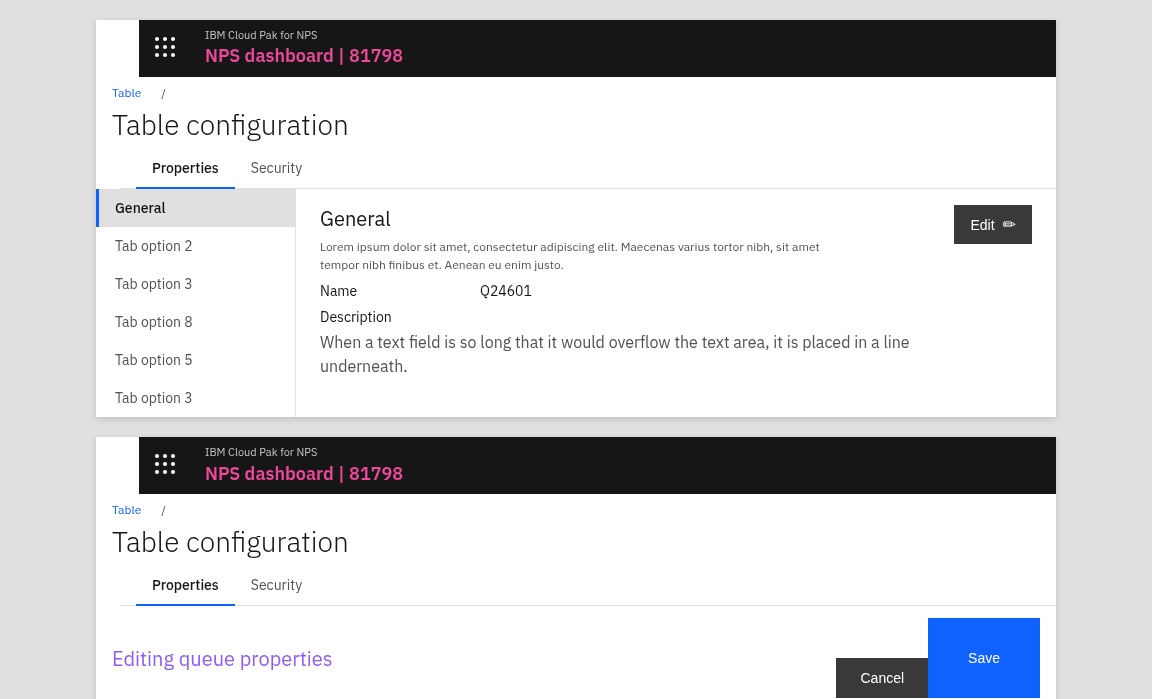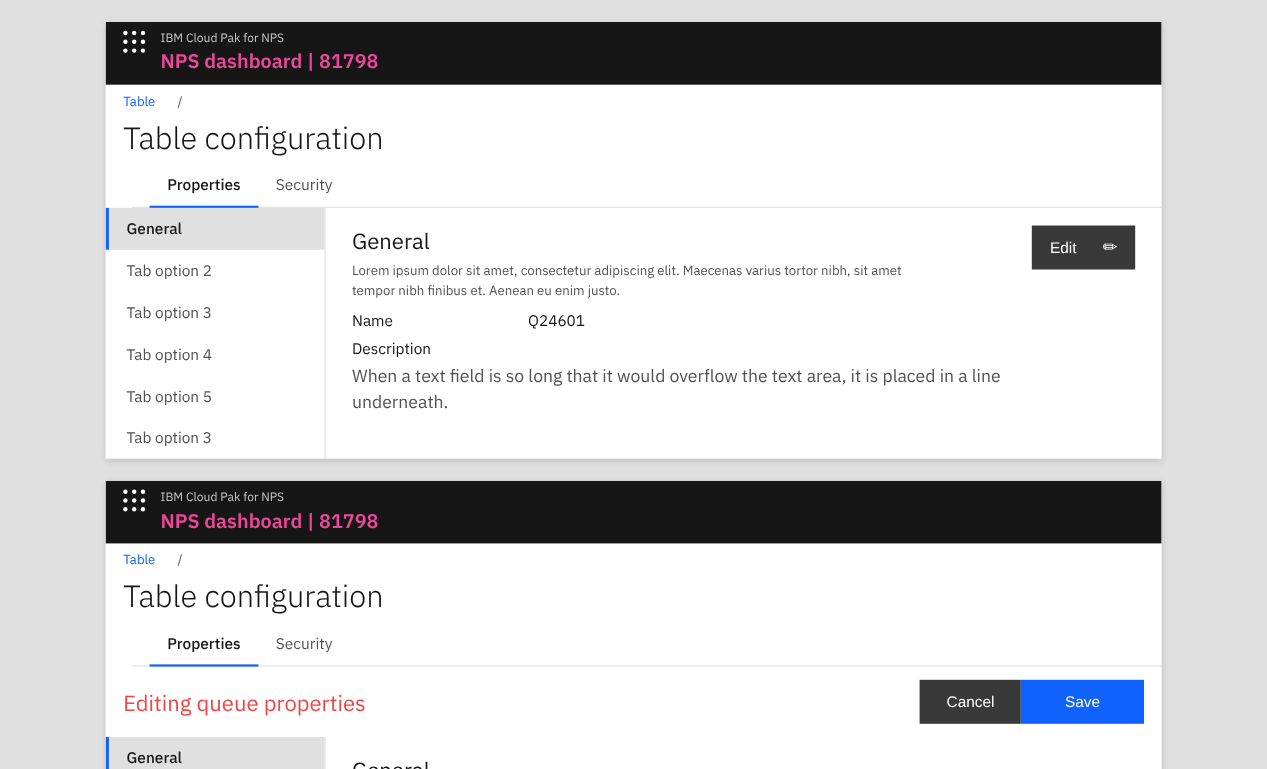--- a/index.html
+++ b/index.html
@@ -23,21 +23,23 @@
       max-width: 960px;
       margin: 0 auto;
       width: 100%;
     }
 
     .topbar {
       background: #161616;
       color: #ffffff;
       padding: 8px 16px;
       display: flex;
-      gap: 12px;
+      align-items: center;
+      gap: 28px;
+      margin-left: 43px;
     }
 
     .topbar-dots {
       display: grid;
       grid-template-columns: repeat(3,6px);
       grid-template-rows: repeat(3,6px);
       gap: 2px;
     }
 
     .topbar-dot {
@@ -198,54 +200,55 @@
 
     .edit-button {
       background: #393939;
       color: #ffffff;
       border: none;
       padding: 10px 16px;
       font-size: 14px;
       cursor: pointer;
       display: flex;
       align-items: center;
-      gap: 24px;
+      gap: 8px;
       white-space: nowrap;
     }
 
     .edit-icon {
       font-size: 16px;
     }
 
     
     .editing-header {
       padding: 12px 16px;
       display: flex;
       align-items: center;
       justify-content: space-between;
     }
 
     .editing-title {
       font-size: 20px;
       font-weight: 400;
-      color: #ef4444;
+      color: #8b5cf6;
     }
 
     .action-buttons {
       display: flex;
       gap: 0;
     }
 
     .cancel-button {
       background: #393939;
       color: #ffffff;
       border: none;
       padding: 12px 24px;
       font-size: 14px;
       cursor: pointer;
+      margin-top: 40px;
     }
 
     .save-button {
       background: #0f62fe;
       color: #ffffff;
       border: none;
       padding: 12px 40px;
       font-size: 14px;
       cursor: pointer;
     }
@@ -286,21 +289,21 @@
     <div class="tab-item active">Properties</div>
     <div class="tab-item">Security</div>
   </div>
 
   <div class="content-area">
 
     <div class="side-nav">
       <div class="side-nav-item active">General</div>
       <div class="side-nav-item">Tab option 2</div>
       <div class="side-nav-item">Tab option 3</div>
-      <div class="side-nav-item">Tab option 4</div>
+      <div class="side-nav-item">Tab option 8</div>
       <div class="side-nav-item">Tab option 5</div>
       <div class="side-nav-item">Tab option 3</div>
     </div>
 
     <div class="main-content">
       <div style="display:flex; justify-content:space-between; align-items:flex-start;">
         <div>
           <h2 class="section-title">General</h2>
           <p class="section-desc">Lorem ipsum dolor sit amet, consectetur adipiscing elit. Maecenas varius tortor nibh, sit amet tempor nibh finibus et. Aenean eu enim justo.</p>
           <div class="field-row">

